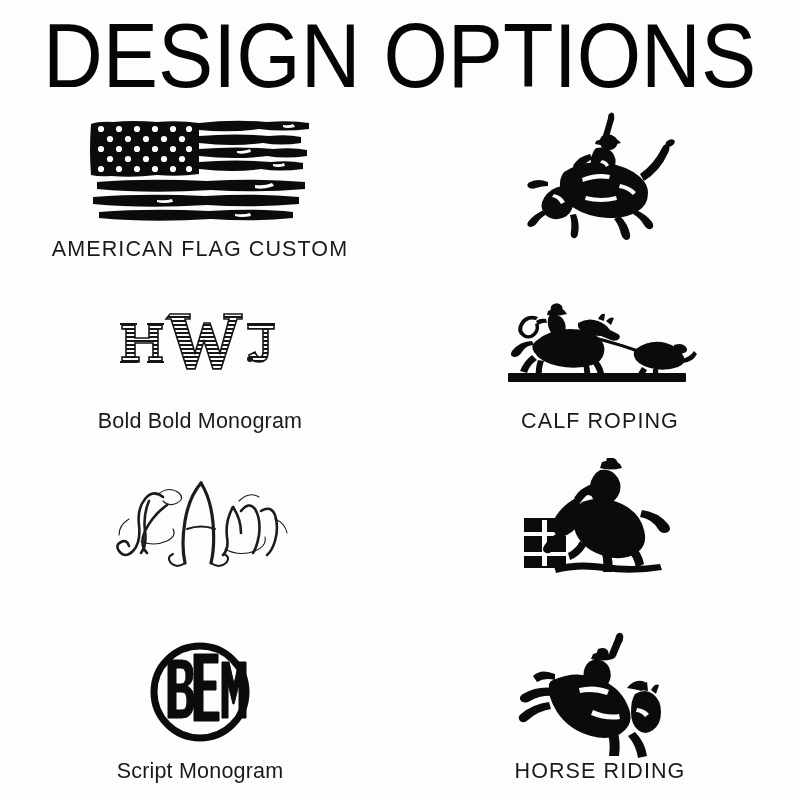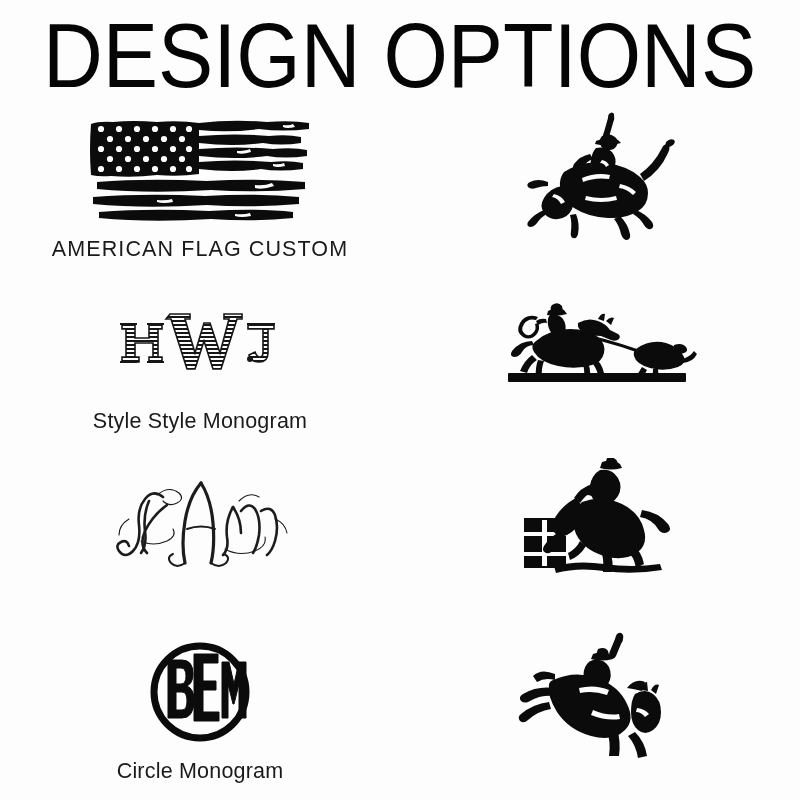--- a/index.html
+++ b/index.html
@@ -241,21 +241,21 @@
           <g fill="#161616">
             <rect x="20" y="19" width="17" height="2"></rect>
             <rect x="47" y="19" width="17" height="2"></rect>
             <rect x="20" y="57" width="17" height="2"></rect>
             <rect x="47" y="57" width="17" height="2"></rect>
             <rect x="147" y="19" width="28" height="2"></rect>
             <circle cx="150" cy="55" r="3"></circle>
           </g>
         </svg>
       </div>
-      <div class="option-label mixed">Style Style Monogram</div>
+      <div class="option-label mixed">Bold Bold Monogram</div>
     </div>
 
     <div class="option-cell r2 c2">
       <div class="option-art">
         <svg width="196" height="92" viewBox="0 0 196 92" fill="none">
           <g fill="#0b0b0b">
 
             <rect x="6" y="76" width="178" height="9" rx="1"></rect>
 
             <path d="M36 20 q-12 -4 -18 6 q-5 9 3 14 q7 4 13 -2 q5 -6 2 -12 l-3 1 q2 5 -2 9 q-4 4 -8 1 q-5 -4 -1 -10 q4 -6 12 -4 Z"></path>
@@ -283,20 +283,21 @@
             <path d="M62 34 q40 8 74 20" stroke="#0b0b0b" stroke-width="3" fill="none"></path>
 
             <path d="M134 52 q14 -10 30 -6 q14 4 18 14 q2 7 -6 10 q-14 5 -28 1 q-14 -4 -16 -12 q-1 -5 2 -7 Z"></path>
             <path d="M172 48 q8 -3 12 2 q3 4 -2 6 q-6 2 -11 -3 Z"></path>
             <path d="M140 70 q-4 7 -8 12 l6 3 q4 -6 7 -12 Z"></path>
             <path d="M156 72 q0 7 2 12 h-6 q-2 -6 -1 -12 Z"></path>
             <path d="M180 62 q8 -2 12 -8 l3 3 q-4 8 -14 9 Z"></path>
           </g>
         </svg>
       </div>
+      <div class="option-label upper">CALF ROPING</div>
     </div>
 
     <div class="option-cell r3 c1">
       <div class="option-art">
         <svg width="190" height="104" viewBox="0 0 190 104" fill="none">
           <g stroke="#1c1c1c" fill="none" stroke-linecap="round">
 
             <g stroke-width="2.6">
               <path d="M58 30 q-10 -8 -18 2 q-8 10 -6 26 q2 18 -6 26 q-8 8 -14 0 q-4 -6 2 -9 q6 -3 8 4"></path>
               <path d="M44 34 q-6 14 -4 30 q2 14 -4 22"></path>
@@ -384,21 +385,21 @@
             <path d="M20 20 h14 q11 0 11 14 q0 9 -6 12 q7 3 7 14 q0 18 -12 18 H20 Z
                      M28 28 v16 h5 q5 0 5 -8 q0 -8 -5 -8 Z
                      M28 52 v18 h6 q5 0 5 -9 q0 -9 -5 -9 Z" fill-rule="evenodd"></path>
 
             <path d="M46 14 h24 v9 h-15 v18 h13 v9 h-13 v22 h16 v9 H46 Z"></path>
 
             <path d="M74 22 h7 l5 22 l5 -22 h7 v56 h-7 V44 l-5 20 h-1 l-5 -20 v34 h-6 Z"></path>
           </g>
         </svg>
       </div>
-      <div class="option-label mixed">Circle Monogram</div>
+      <div class="option-label mixed">Script Monogram</div>
     </div>
 
     <div class="option-cell r4 c2">
       <div class="option-art">
         <svg width="182" height="126" viewBox="0 0 182 126" fill="none">
           <g fill="#0b0b0b">
 
             <path d="M108 2 q4 -3 6 1 q1 5 -2 9 l-5 12 q-2 4 -5 2 q-3 -3 -1 -7 l5 -12 q1 -4 2 -5 Z"></path>
 
             <path d="M84 22 q10 -4 18 1 l2 4 q-12 3 -22 0 Z"></path>
@@ -425,16 +426,17 @@
 
             <path d="M46 42 q-14 -6 -22 2 l4 6 q8 -5 18 -2 Z"></path>
           </g>
           <g fill="#fdfdfd">
             <path d="M70 56 q16 -4 30 2 l-2 5 q-14 -5 -27 -2 Z"></path>
             <path d="M84 78 q14 6 26 4 l1 5 q-14 2 -29 -4 Z"></path>
             <path d="M128 76 q8 1 12 6 l-4 3 q-4 -5 -9 -5 Z"></path>
           </g>
         </svg>
       </div>
+      <div class="option-label upper">HORSE RIDING</div>
     </div>
 
   </div>
 </div>
 
 </body></html>

